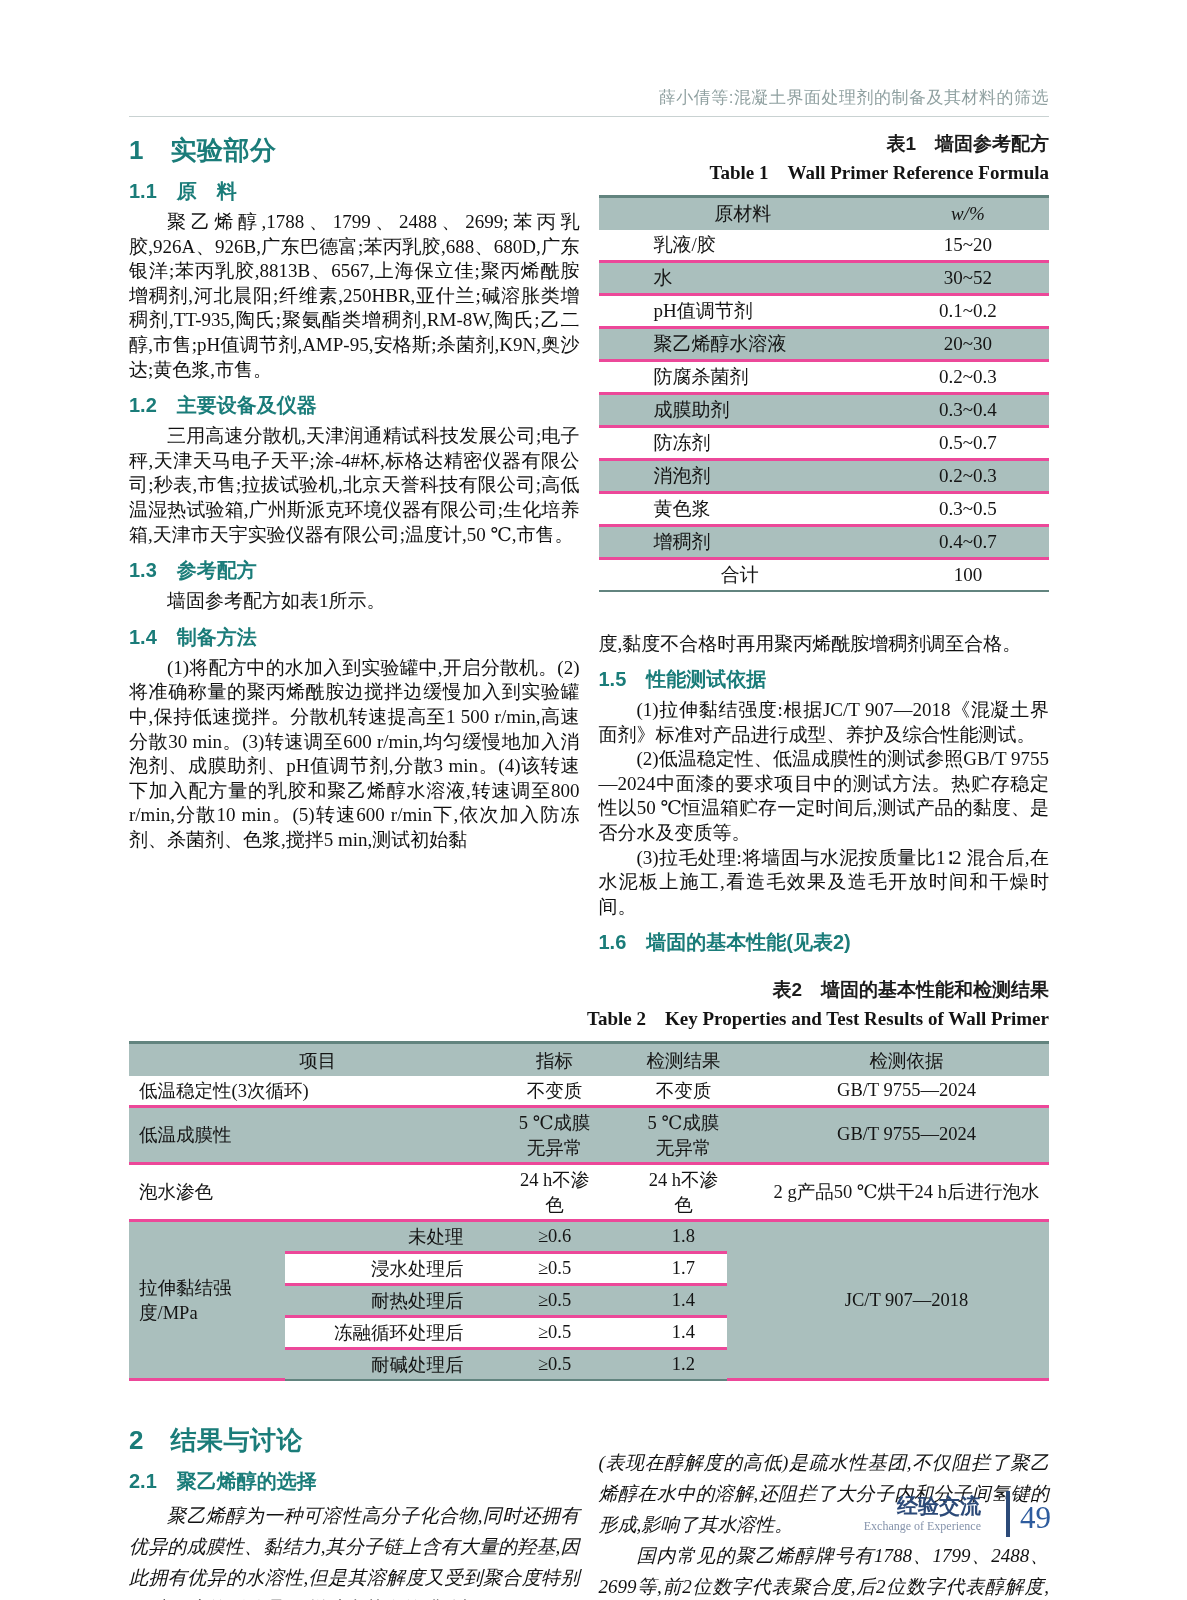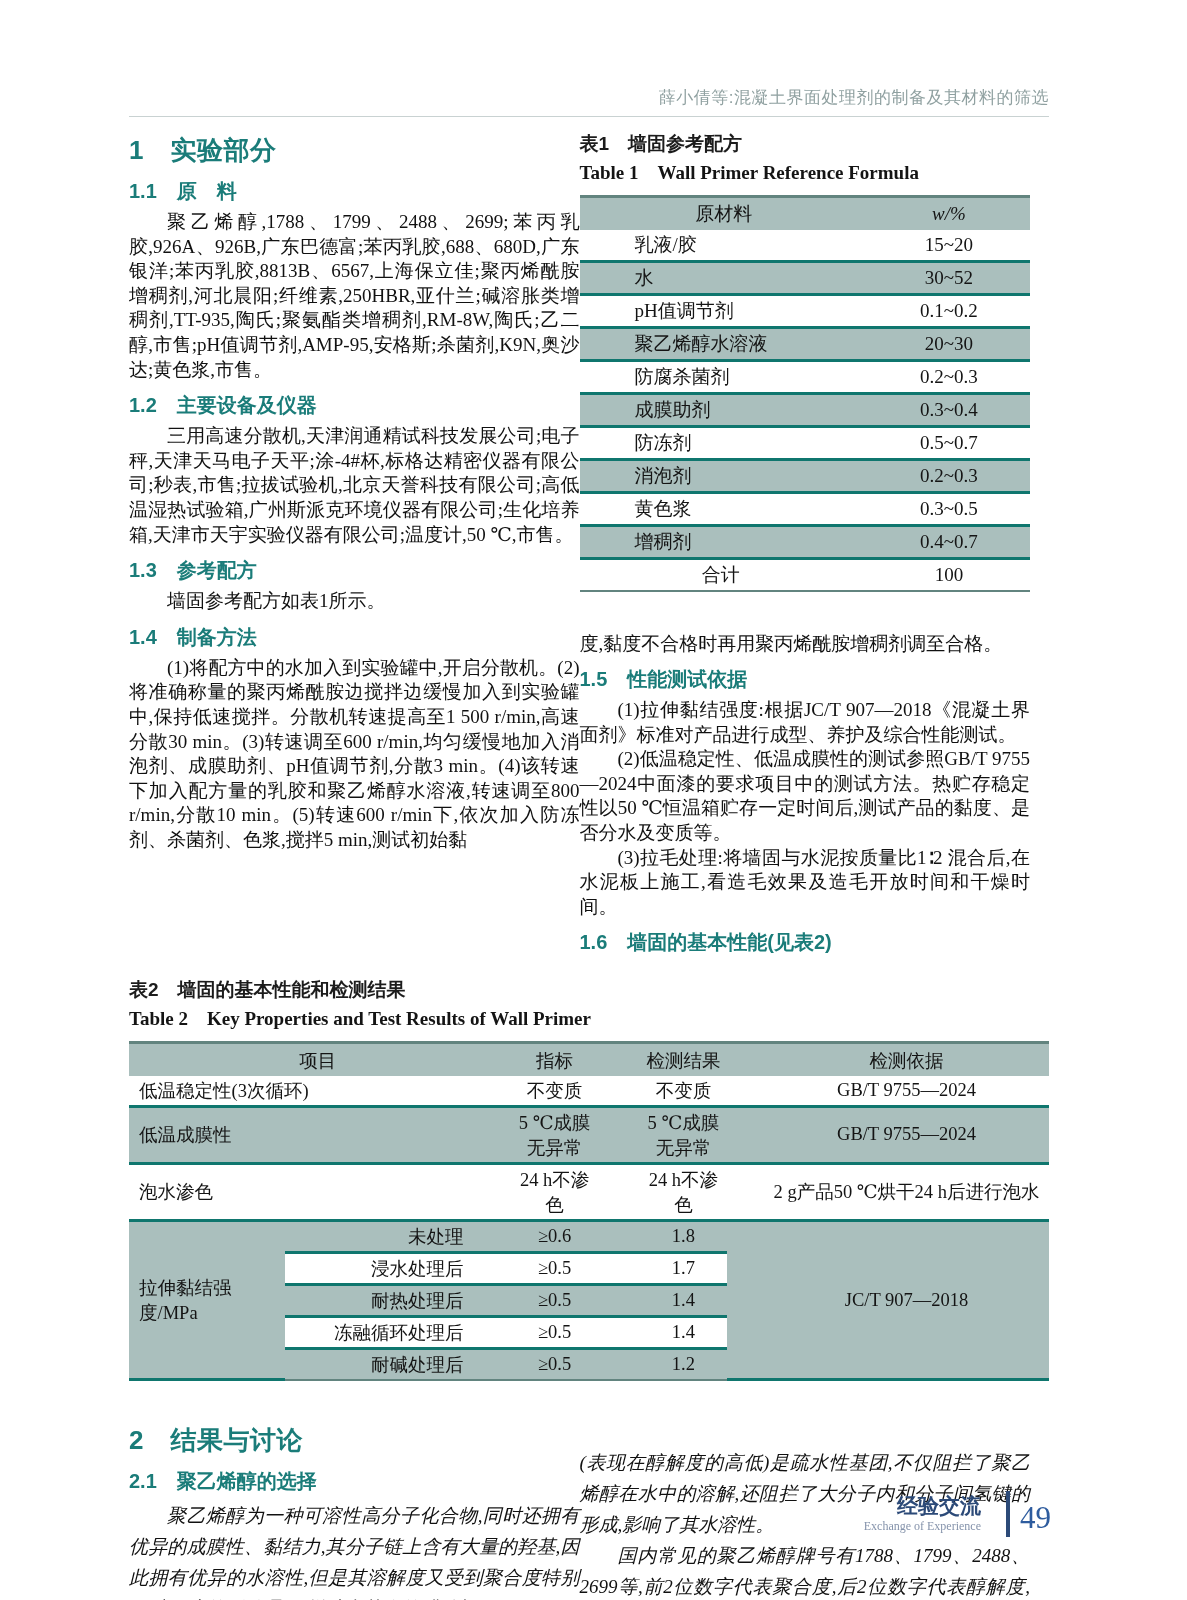--- a/index.html
+++ b/index.html
@@ -10,53 +10,53 @@
   }
   .content { position:absolute; left:129px; top:86px; width:920px; }
 
   .running-head {
     text-align:right;
     font-family:"Liberation Sans","DejaVu Sans",sans-serif;
     font-size:17px; color:#90a1a1; letter-spacing:0.5px;
     padding-bottom:7px; border-bottom:1.5px solid #c9d2d2;
   }
 
-  .cols { display:flex; }
+  .cols { display:flex; gap:19px; }
   .col { width:450.5px; }
 
   .h1 {
     font-family:"Liberation Sans","DejaVu Sans",sans-serif;
     font-size:26px; font-weight:bold; color:#1a7c79;
     margin:16px 0 9px; white-space:pre-wrap; letter-spacing:0.5px;
   }
   .h2 {
     font-family:"Liberation Sans","DejaVu Sans",sans-serif;
     font-size:20px; font-weight:bold; color:#1a7c79;
     margin:10px 0 5px; white-space:pre-wrap;
   }
   .p {
     font-size:19px; line-height:24.6px; text-align:justify;
     text-indent:2em; color:#111;
   }
   .p.noind { text-indent:0; }
   .cont { margin-top:40px; }
 
   
-  .tcap { text-align:left; font-weight:bold; }
+  .tcap { text-align:right; font-weight:bold; }
   .tcap .cn { font-family:"Liberation Sans","DejaVu Sans",sans-serif; font-size:19px; color:#1c1c1c; white-space:pre-wrap; }
   .tcap .en { font-family:"Liberation Serif","DejaVu Serif",serif; font-size:19px; margin-top:3px; white-space:pre-wrap; }
   .t1cap { margin:14px 0 9px; }
   .t2cap { margin:16px 0 9px; }
 
   
   table.tbl { border-collapse:collapse; width:100%;
     border-top:3px solid #62847f; border-bottom:2px solid #62847f; table-layout:fixed; }
   .tbl th, .tbl td {
     font-size:19px; font-weight:normal; height:25px;
-    padding:2px 6px; border-bottom:3px solid #0f766e; vertical-align:middle;
+    padding:2px 6px; border-bottom:3px solid #ec4899; vertical-align:middle;
   }
   .tbl tr:last-child th, .tbl tr:last-child td { border-bottom:none; }
   .band { background:#aabfbd; }
   .tbl thead th { background:#aabfbd; height:33px; text-align:center; }
 
   
   .t1 td.name { text-align:left; padding-left:55px; }
   .t1 td.val  { text-align:center; }
   .t1 th.w { font-style:italic; font-family:"Liberation Serif","DejaVu Serif",serif; }
   .t1 tr.total td.name { text-align:center; padding-left:0; }

